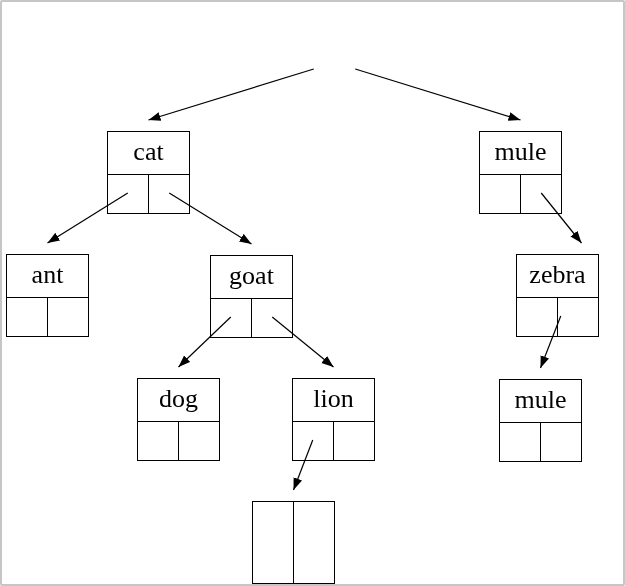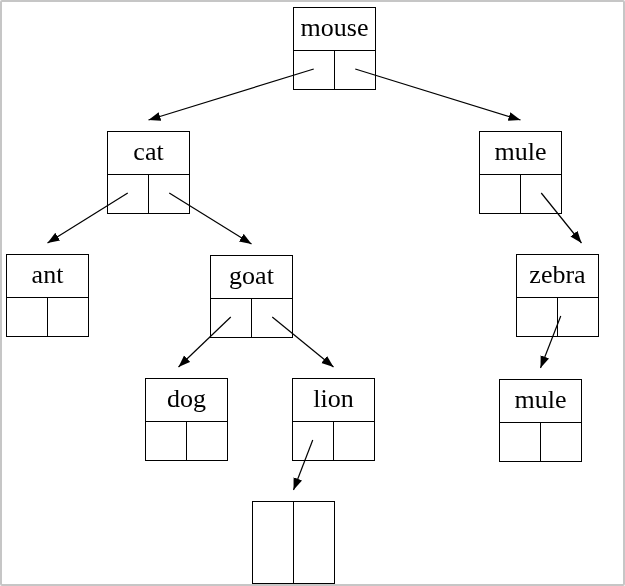--- a/index.html
+++ b/index.html
@@ -58,27 +58,20 @@
     left: 0;
     top: 0;
     pointer-events: none;
   }
 </style>
 </head>
 <body>
 
 <div class="frame" style="border-color: rgb(198, 198, 198); background: rgb(255, 255, 255);">
   <div id="nodes-layer">
-      <div class="node" style="left: 291px; top: 5px;">
-        <div class="node-label">mouse</div>
-        <div class="node-cells">
-          <div class="cell cell-left"></div>
-          <div class="cell cell-right"></div>
-        </div>
-      </div>
       <div class="node" style="left: 105px; top: 129px;">
         <div class="node-label">cat</div>
         <div class="node-cells">
           <div class="cell cell-left"></div>
           <div class="cell cell-right"></div>
         </div>
       </div>
       <div class="node" style="left: 477px; top: 129px;">
         <div class="node-label">mule</div>
         <div class="node-cells">
@@ -100,21 +93,21 @@
           <div class="cell cell-right"></div>
         </div>
       </div>
       <div class="node" style="left: 514px; top: 252px;">
         <div class="node-label">zebra</div>
         <div class="node-cells">
           <div class="cell cell-left"></div>
           <div class="cell cell-right"></div>
         </div>
       </div>
-      <div class="node" style="left: 135px; top: 376px; margin-left: 8px;">
+      <div class="node" style="left: 135px; top: 376px;">
         <div class="node-label">dog</div>
         <div class="node-cells">
           <div class="cell cell-left"></div>
           <div class="cell cell-right"></div>
         </div>
       </div>
       <div class="node" style="left: 290px; top: 376px;">
         <div class="node-label">lion</div>
         <div class="node-cells">
           <div class="cell cell-left"></div>

